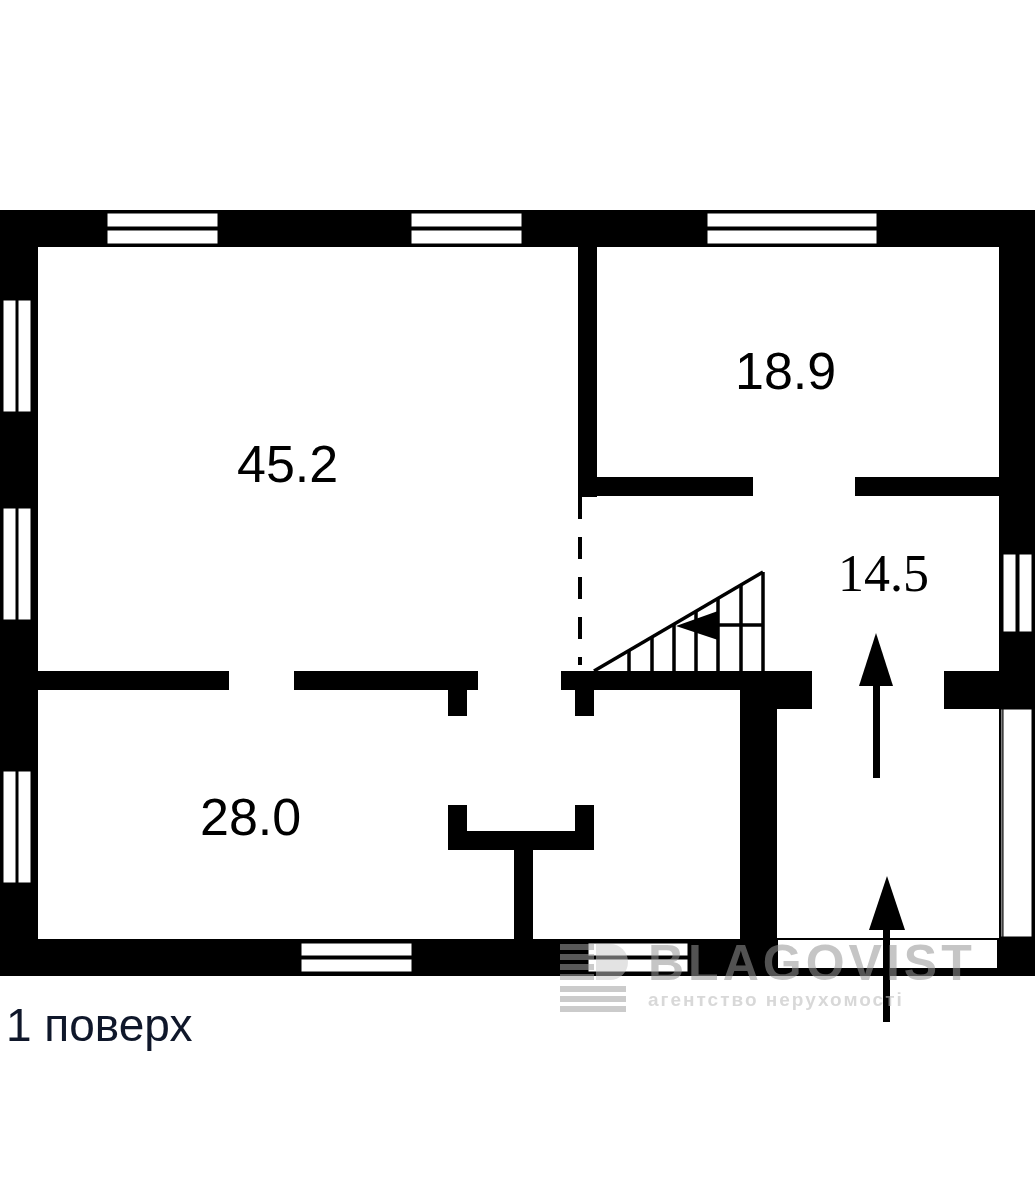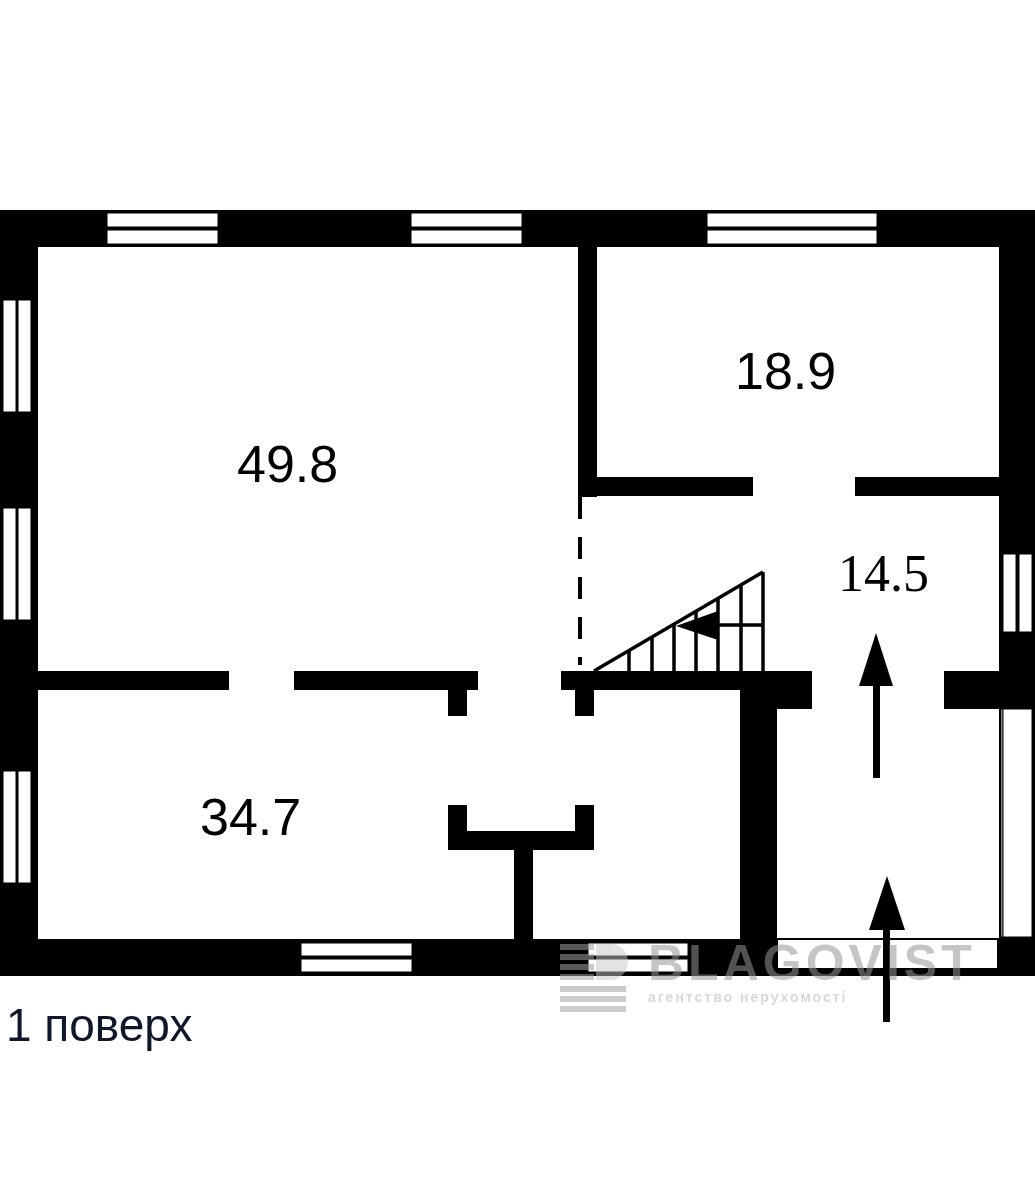--- a/index.html
+++ b/index.html
@@ -2,21 +2,21 @@
 <html><head>
 <meta charset="utf-8">
 <style>
   html, body { margin: 0; padding: 0; background: #ffffff; }
   body { width: 1035px; height: 1200px; position: relative; overflow: hidden; font-family: "Liberation Sans", sans-serif; }
   #plan { position: absolute; left: 0; top: 0; width: 1035px; height: 1200px; }
   .room-label { position: absolute; font-family: "Liberation Sans", sans-serif; font-size: 52px; color: #000; line-height: 1; white-space: nowrap; text-align: center; }
   .floor-label { position: absolute; left: 6px; top: 1002px; font-family: "Liberation Sans", sans-serif; font-size: 46px; color: #0f172a; line-height: 1; }
   .watermark { position: absolute; left: 558px; top: 938px; width: 440px; height: 80px; pointer-events: none; }
   .wm-brand { position: absolute; left: 90px; top: 0px; font-family: "Liberation Sans", sans-serif; font-weight: bold; font-size: 50px; letter-spacing: 4px; color: rgba(150,150,150,0.55); line-height: 1; }
-  .wm-sub { position: absolute; left: 90px; top: 52px; font-family: "Liberation Sans", sans-serif; font-weight: bold; font-size: 14px; letter-spacing: 2px; color: rgba(190,190,190,0.6); line-height: 1; }
+  .wm-sub { position: absolute; left: 90px; top: 52px; font-family: "Liberation Sans", sans-serif; font-weight: bold; font-size: 19px; letter-spacing: 2px; color: rgba(190,190,190,0.6); line-height: 1; }
   .wm-logo { position: absolute; left: 2px; top: 4px; width: 70px; height: 72px; }
 </style>
 </head>
 <body>
 
 <svg id="plan" viewBox="0 0 1035 1200" xmlns="http://www.w3.org/2000/svg">
   <g fill="#000">
 
     <rect x="0" y="210" width="1035" height="37"></rect>
 
@@ -118,24 +118,24 @@
   <g fill="#000">
     <polygon points="876,633 859,686 893,686"></polygon>
     <rect x="873" y="684" width="7" height="94"></rect>
   </g>
   <g fill="#000">
     <polygon points="887,876 869,930 905,930"></polygon>
     <rect x="883" y="928" width="7" height="94"></rect>
   </g>
 </svg>
 
-<div class="room-label" style="left:237px; top:438px;">49.8</div>
+<div class="room-label" style="left:237px; top:438px;">45.2</div>
 <div class="room-label" style="left:735px; top:345px;">18.9</div>
 <div class="room-label" style="left:838px; top:548px;font-family:Liberation Serif, serif;">14.5</div>
-<div class="room-label" style="left:200px; top:791px;">34.7</div>
+<div class="room-label" style="left:200px; top:791px;">28.0</div>
 
 <div class="floor-label">1 поверх</div>
 
 <div class="watermark">
   <svg class="wm-logo" viewBox="0 0 70 72" xmlns="http://www.w3.org/2000/svg">
     <g fill="rgba(160,160,160,0.55)">
       <rect x="0" y="2" width="34" height="6"></rect>
       <rect x="0" y="12" width="34" height="6"></rect>
       <rect x="0" y="22" width="34" height="6"></rect>
       <rect x="0" y="32" width="34" height="6"></rect>

